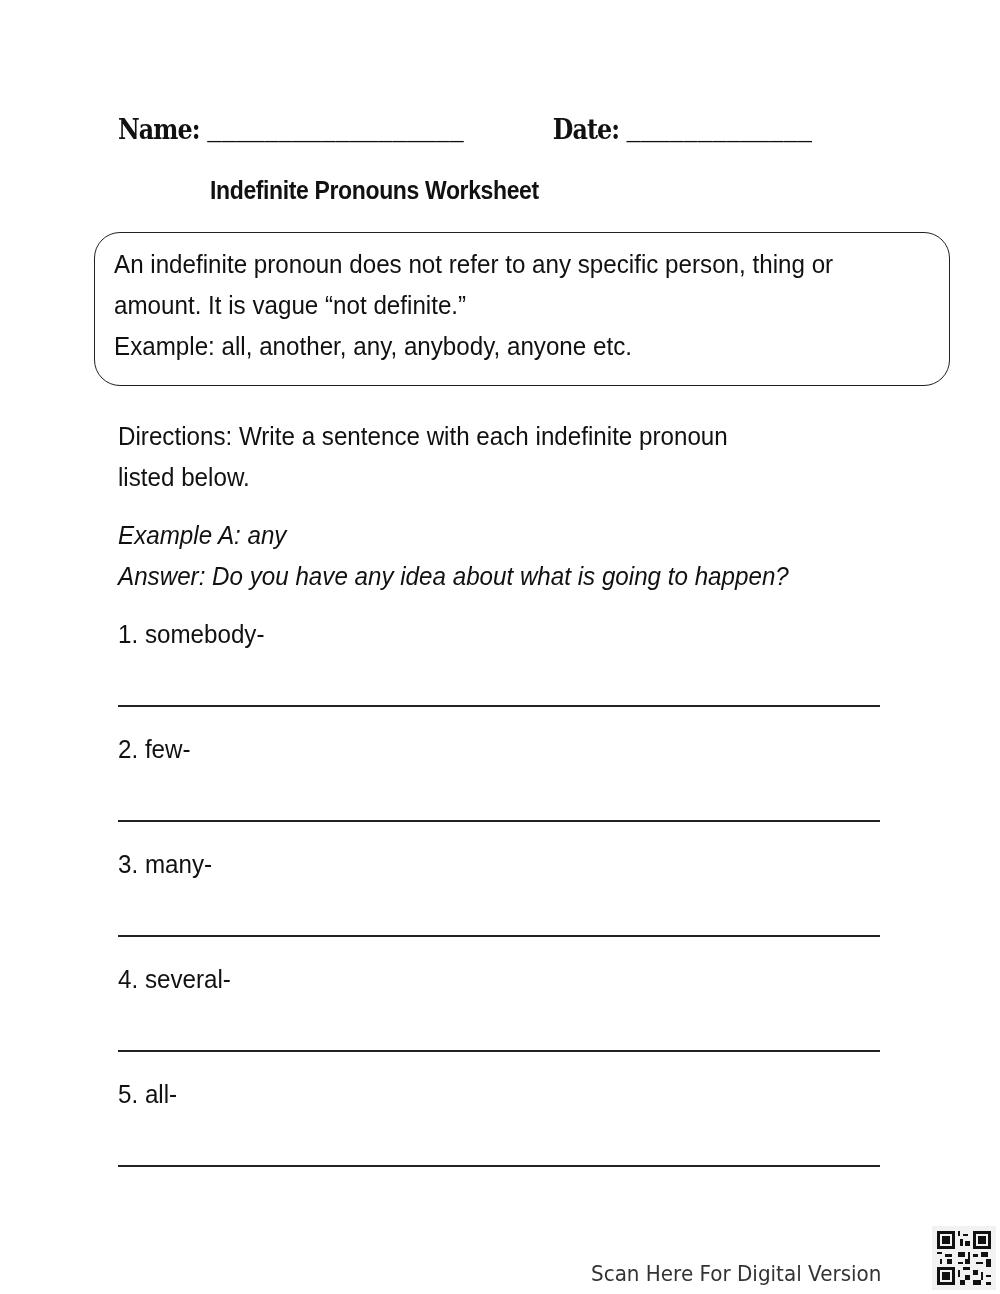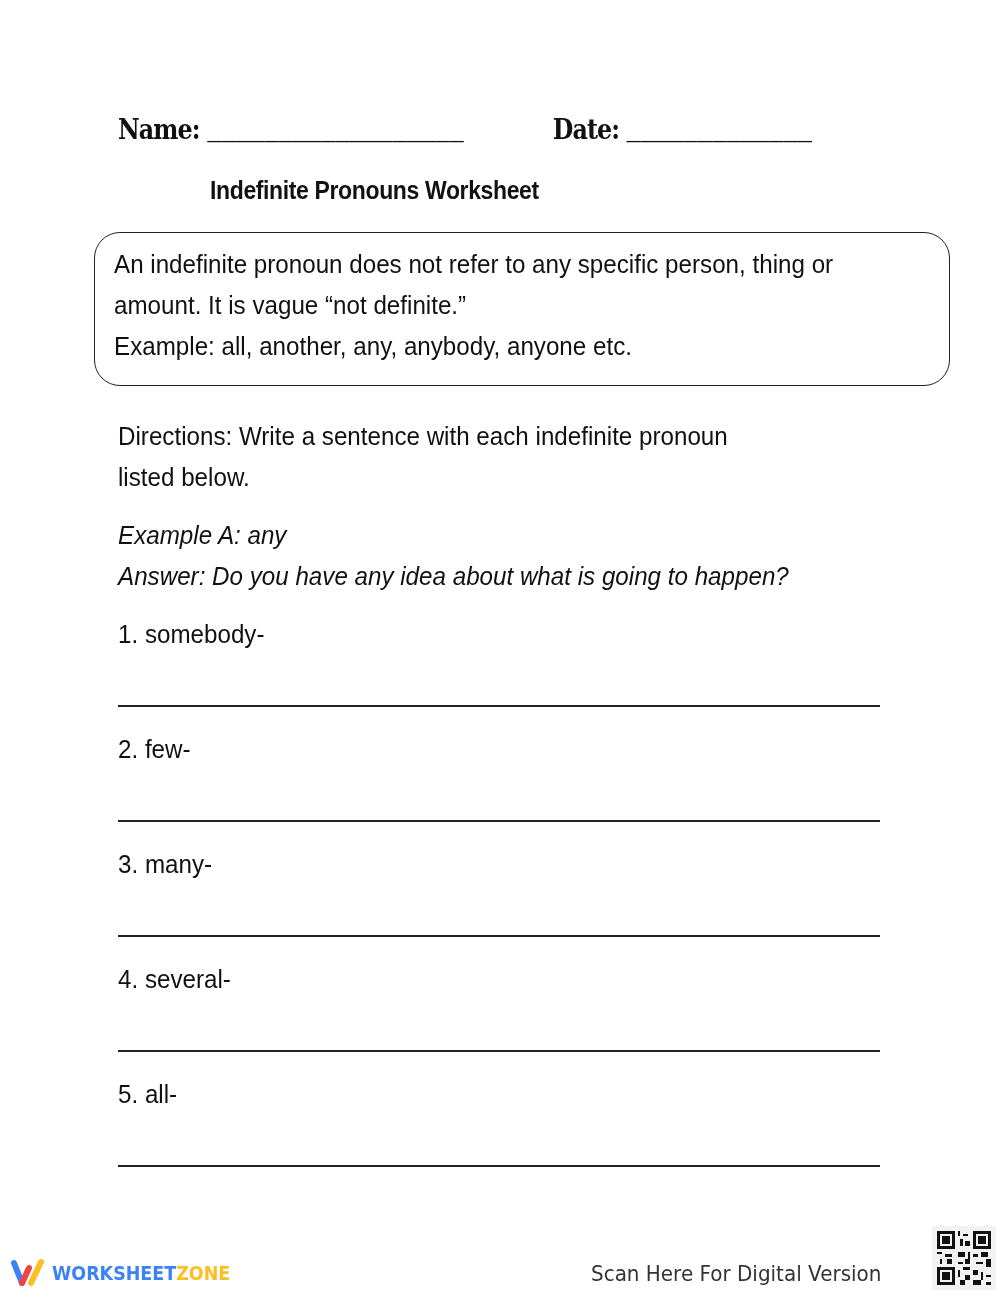--- a/index.html
+++ b/index.html
@@ -67,28 +67,20 @@
 
   <div class="body-line" style="top:849px">3. many-</div>
   <div class="answer-line" style="top:935px"></div>
 
   <div class="body-line" style="top:964px">4. several-</div>
   <div class="answer-line" style="top:1050px"></div>
 
   <div class="body-line" style="top:1079px">5. all-</div>
   <div class="answer-line" style="top:1165px"></div>
 
-  <div class="footer-logo">
-    <svg width="36" height="30" viewBox="0 0 36 30">
-      <line x1="4" y1="5" x2="12" y2="25" stroke="#3b82f6" stroke-width="6" stroke-linecap="round"></line>
-      <line x1="12" y1="25" x2="19" y2="10" stroke="#ef4444" stroke-width="6" stroke-linecap="round"></line>
-      <line x1="21" y1="25" x2="31" y2="4" stroke="#fbbf24" stroke-width="6" stroke-linecap="round"></line>
-    </svg>
-    <span class="logo-text"><span class="w">WORKSHEET</span><span class="z">ZONE</span></span>
-  </div>
 
   <div class="scan-text">Scan Here For Digital Version</div>
 
   <div class="qr">
     <svg width="64" height="64" viewBox="0 0 25 25" shape-rendering="crispEdges">
       <rect x="0" y="0" width="25" height="25" fill="#f2f2f2"></rect>
       <g fill="#111">
         <rect x="2" y="2" width="7" height="7"></rect>
           <rect x="3" y="3" width="5" height="5" fill="#f2f2f2"></rect>
           <rect x="4" y="4" width="3" height="3"></rect>

